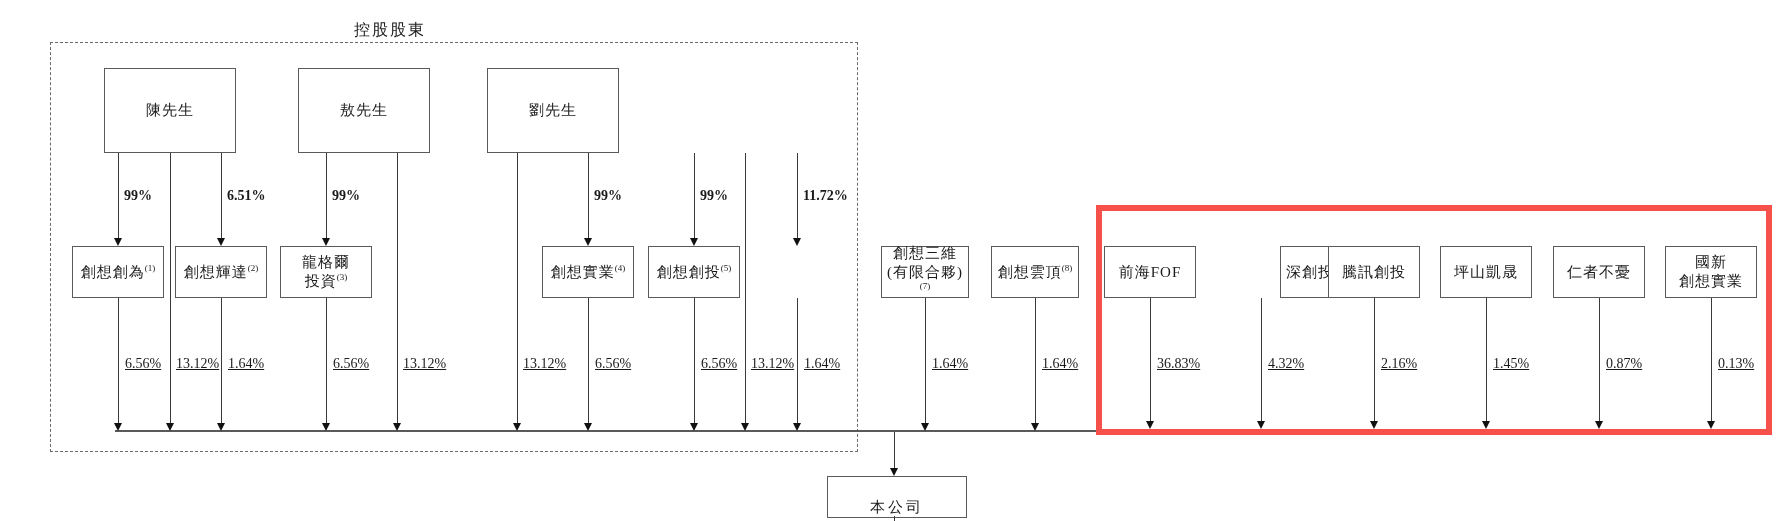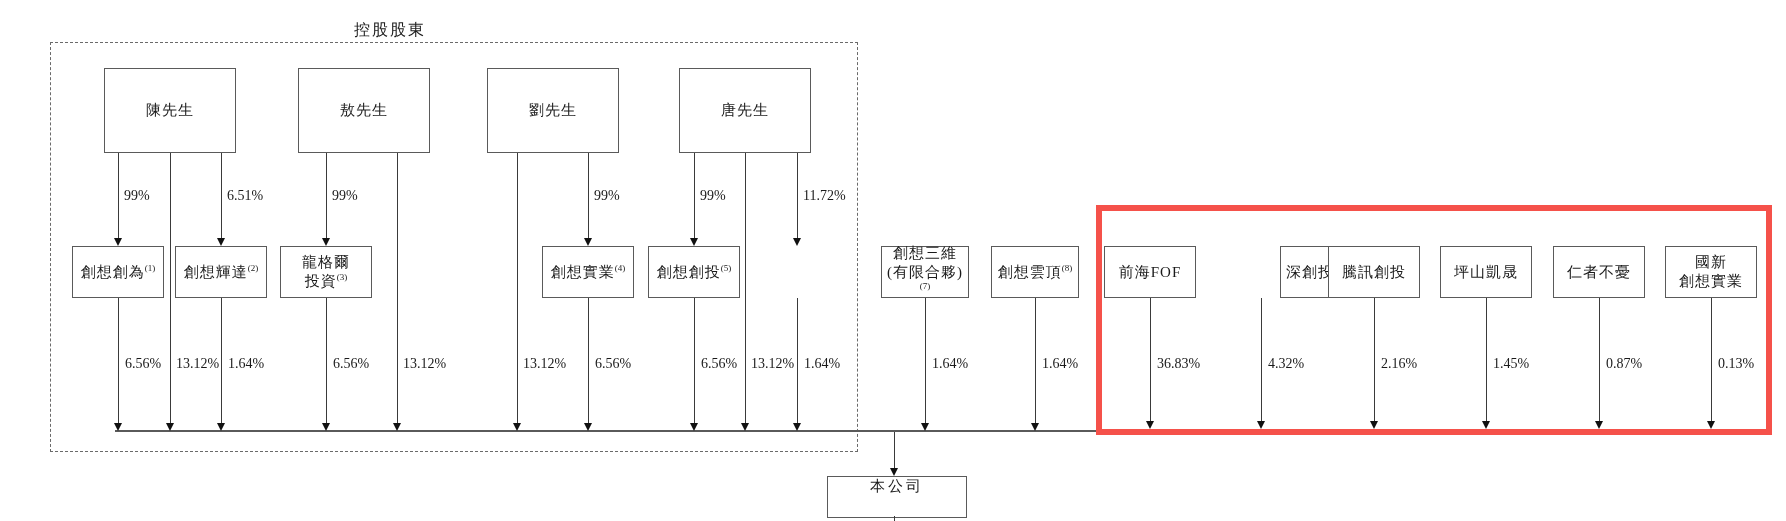--- a/index.html
+++ b/index.html
@@ -15,54 +15,51 @@
   .box sup{font-size:9px;letter-spacing:0;}
   .person{width:132px;height:85px;top:68px;}
   .entity{width:92px;height:52px;top:246px;}
   .entity.narrow{width:88px;}
   .vline{position:absolute;width:1px;background:#3a3a3a;}
   .head{
     position:absolute;width:0;height:0;margin-left:-4px;
     border-left:4px solid transparent;border-right:4px solid transparent;border-top:8px solid #111;
   }
   .pct{position:absolute;font-size:14px;white-space:nowrap;letter-spacing:0;}
-  .pct-upper{top:188px;}
-  .pct-lower{top:356px;}
+  .pct-upper{top:188px;font-weight:bold;}
+  .pct-lower{top:356px;text-decoration:underline;}
   .dashed-frame{
     position:absolute;left:50px;top:42px;width:808px;height:410px;
     border:1px dashed #6a6a6a;box-sizing:border-box;
   }
   .group-label{position:absolute;left:300px;top:20px;width:180px;text-align:center;font-size:16px;letter-spacing:2px;}
   .bus{position:absolute;left:115px;top:430px;width:1651px;height:2px;background:#5a5a5a;}
   .red-frame{position:absolute;left:1096px;top:205px;width:676px;height:230px;box-sizing:border-box;border:6px solid #f5514a;}
   .company-box{position:absolute;left:827px;top:476px;width:138px;height:40px;border:1px solid #5a5a5a;
-    display:flex;align-items:flex-start;justify-content:center;font-size:15px;letter-spacing:3px;}
+    display:flex;align-items:flex-end;justify-content:center;font-size:15px;letter-spacing:3px;}
 </style>
 </head>
 <body>
 
 <div class="canvas">
 
   <span class="group-label">控股股東</span>
   <div class="dashed-frame"></div>
 
   <div class="bus"></div>
 
   <div class="box person" style="left:104px">
       <span>陳先生</span>
     </div>
   <div class="box person" style="left:298px">
       <span>敖先生</span>
     </div>
   <div class="box person" style="left:487px">
       <span>劉先生</span>
     </div>
-  <div class="box person" style="left:679px">
-      <span>唐先生</span>
-    </div>
 
   <div class="vline" style="left:118px;top:153px;height:86px"></div>
   <div class="head" style="left:118px;top:238px"></div>
   <span class="pct pct-upper" style="left:124px">99%</span>
 
   <div class="vline" style="left:221px;top:153px;height:86px"></div>
   <div class="head" style="left:221px;top:238px"></div>
   <span class="pct pct-upper" style="left:227px">6.51%</span>
 
   <div class="vline" style="left:326px;top:153px;height:86px"></div>

